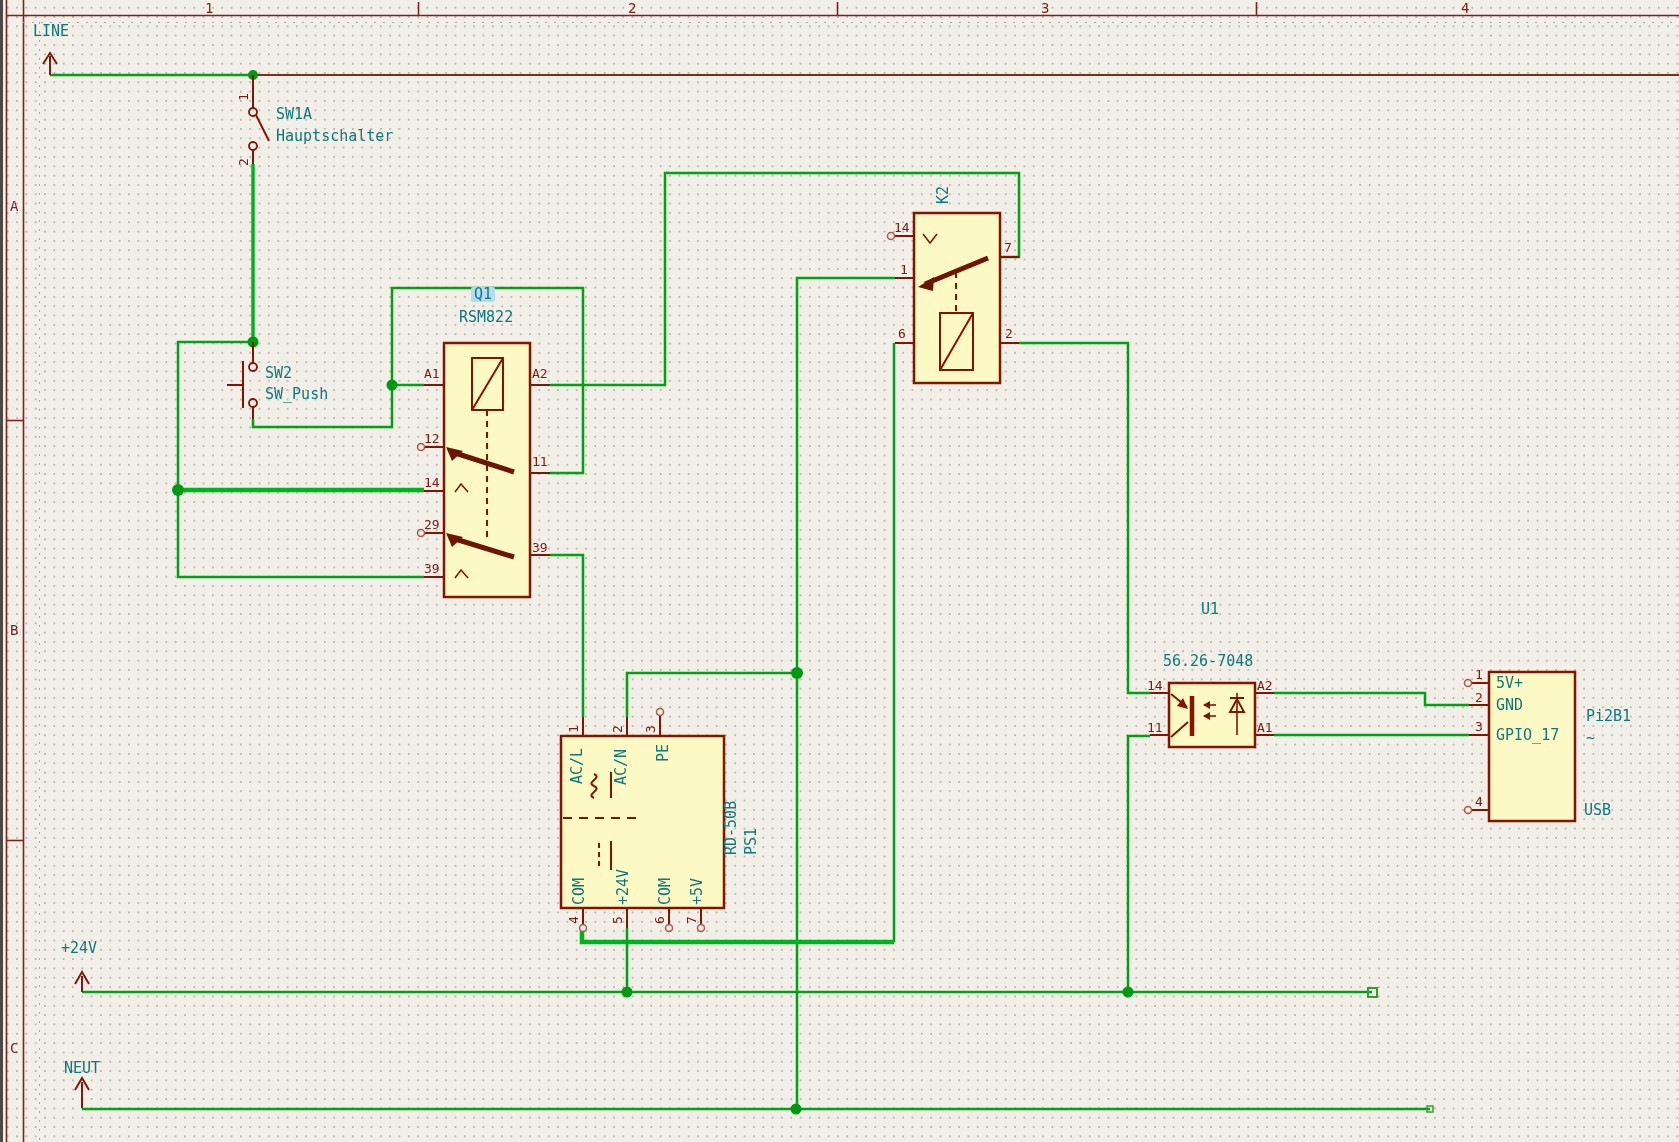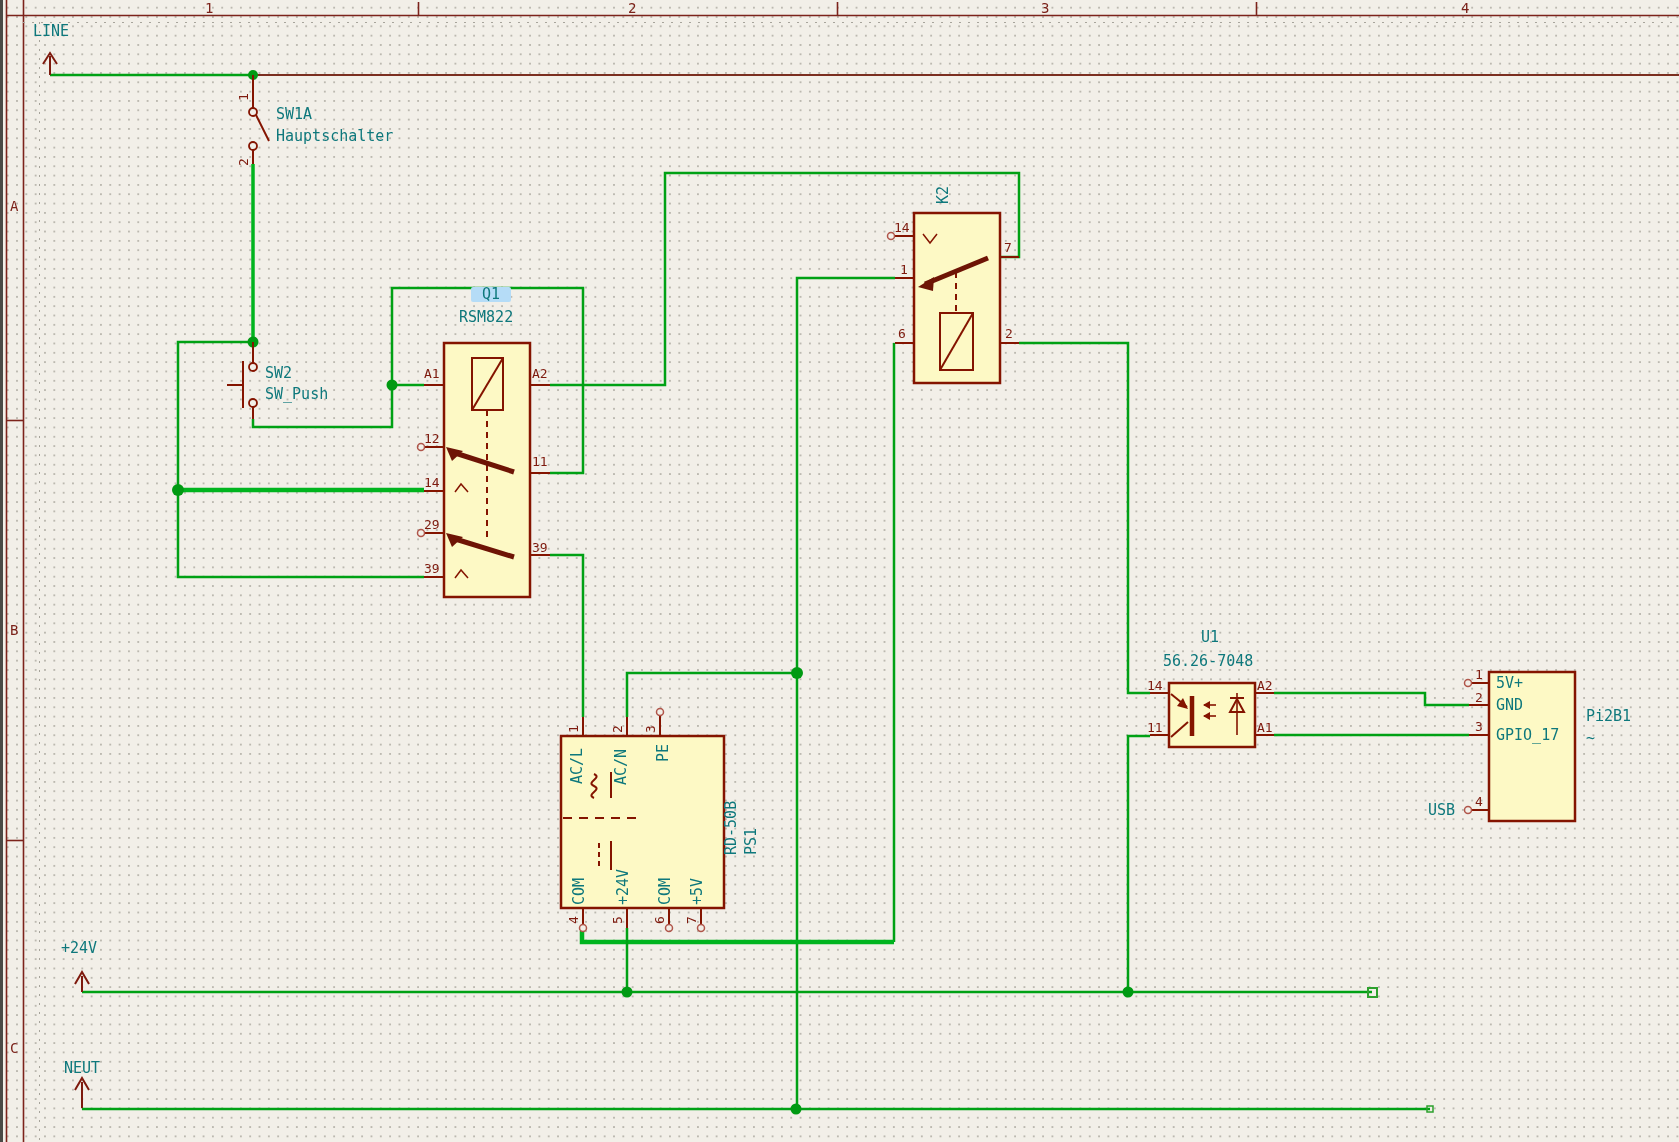--- a/index.html
+++ b/index.html
@@ -7,21 +7,21 @@
   #sheet{position:relative;width:1679px;height:1142px;
     background-image:radial-gradient(circle,#bcb9b0 0.9px,rgba(0,0,0,0) 1px);
     background-size:9.33px 9.33px;background-position:3px 3px;}
   svg#wiring{position:absolute;left:0;top:0;}
   .t{position:absolute;white-space:pre;line-height:1;}
   .teal{color:#0e787c;font-size:15px;}
   .teal-sm{color:#0e787c;font-size:15px;}
   .maroon{color:#7e1a0e;font-size:13px;}
   .ruler{color:#7c231b;font-size:14px;}
   .vt{transform-origin:0 0;transform:rotate(-90deg);}
-  .hl{background:#b5dcf7;padding:0 11px;border-radius:2px;}
+  .hl{background:#b5dcf7;padding:0 3px;border-radius:2px;}
 </style>
 </head>
 <body>
 
 <div id="sheet">
 
 <svg id="wiring" width="1679" height="1142" viewBox="0 0 1679 1142">
 
   <g stroke="#7c231b" fill="none" stroke-width="1.6">
     <line x1="1.5" y1="0" x2="1.5" y2="1142" stroke="#4a4a46" stroke-width="3"></line>
@@ -253,31 +253,31 @@
   <div class="t teal-sm vt" style="left:570px;top:784px">AC/L</div>
   <div class="t teal-sm vt" style="left:614px;top:785px">AC/N</div>
   <div class="t teal-sm vt" style="left:656px;top:762px">PE</div>
   <div class="t teal-sm vt" style="left:572px;top:905px">COM</div>
   <div class="t teal-sm vt" style="left:616px;top:905px">+24V</div>
   <div class="t teal-sm vt" style="left:658px;top:905px">COM</div>
   <div class="t teal-sm vt" style="left:690px;top:905px">+5V</div>
   <div class="t teal vt" style="left:724px;top:855px">RD-50B</div>
   <div class="t teal vt" style="left:744px;top:855px">PS1</div>
 
-  <div class="t teal" style="left:1201px;top:630px">U1</div>
+  <div class="t teal" style="left:1201px;top:602px">U1</div>
   <div class="t teal" style="left:1163px;top:654px">56.26-7048</div>
   <div class="t maroon" style="left:1147px;top:679px">14</div>
   <div class="t maroon" style="left:1147px;top:721px">11</div>
   <div class="t maroon" style="left:1257px;top:679px">A2</div>
   <div class="t maroon" style="left:1257px;top:721px">A1</div>
 
   <div class="t maroon" style="left:1475px;top:668px">1</div>
   <div class="t maroon" style="left:1475px;top:691px">2</div>
   <div class="t maroon" style="left:1475px;top:720px">3</div>
   <div class="t maroon" style="left:1475px;top:795px">4</div>
   <div class="t teal-sm" style="left:1496px;top:676px">5V+</div>
   <div class="t teal-sm" style="left:1496px;top:698px">GND</div>
   <div class="t teal-sm" style="left:1496px;top:728px">GPIO_17</div>
-  <div class="t teal-sm" style="left:1428px;top:803px">USB</div>
+  <div class="t teal-sm" style="left:1584px;top:803px">USB</div>
   <div class="t teal" style="left:1586px;top:709px">Pi2B1</div>
   <div class="t teal" style="left:1586px;top:731px">~</div>
 
 </div>
 
 </body></html>

